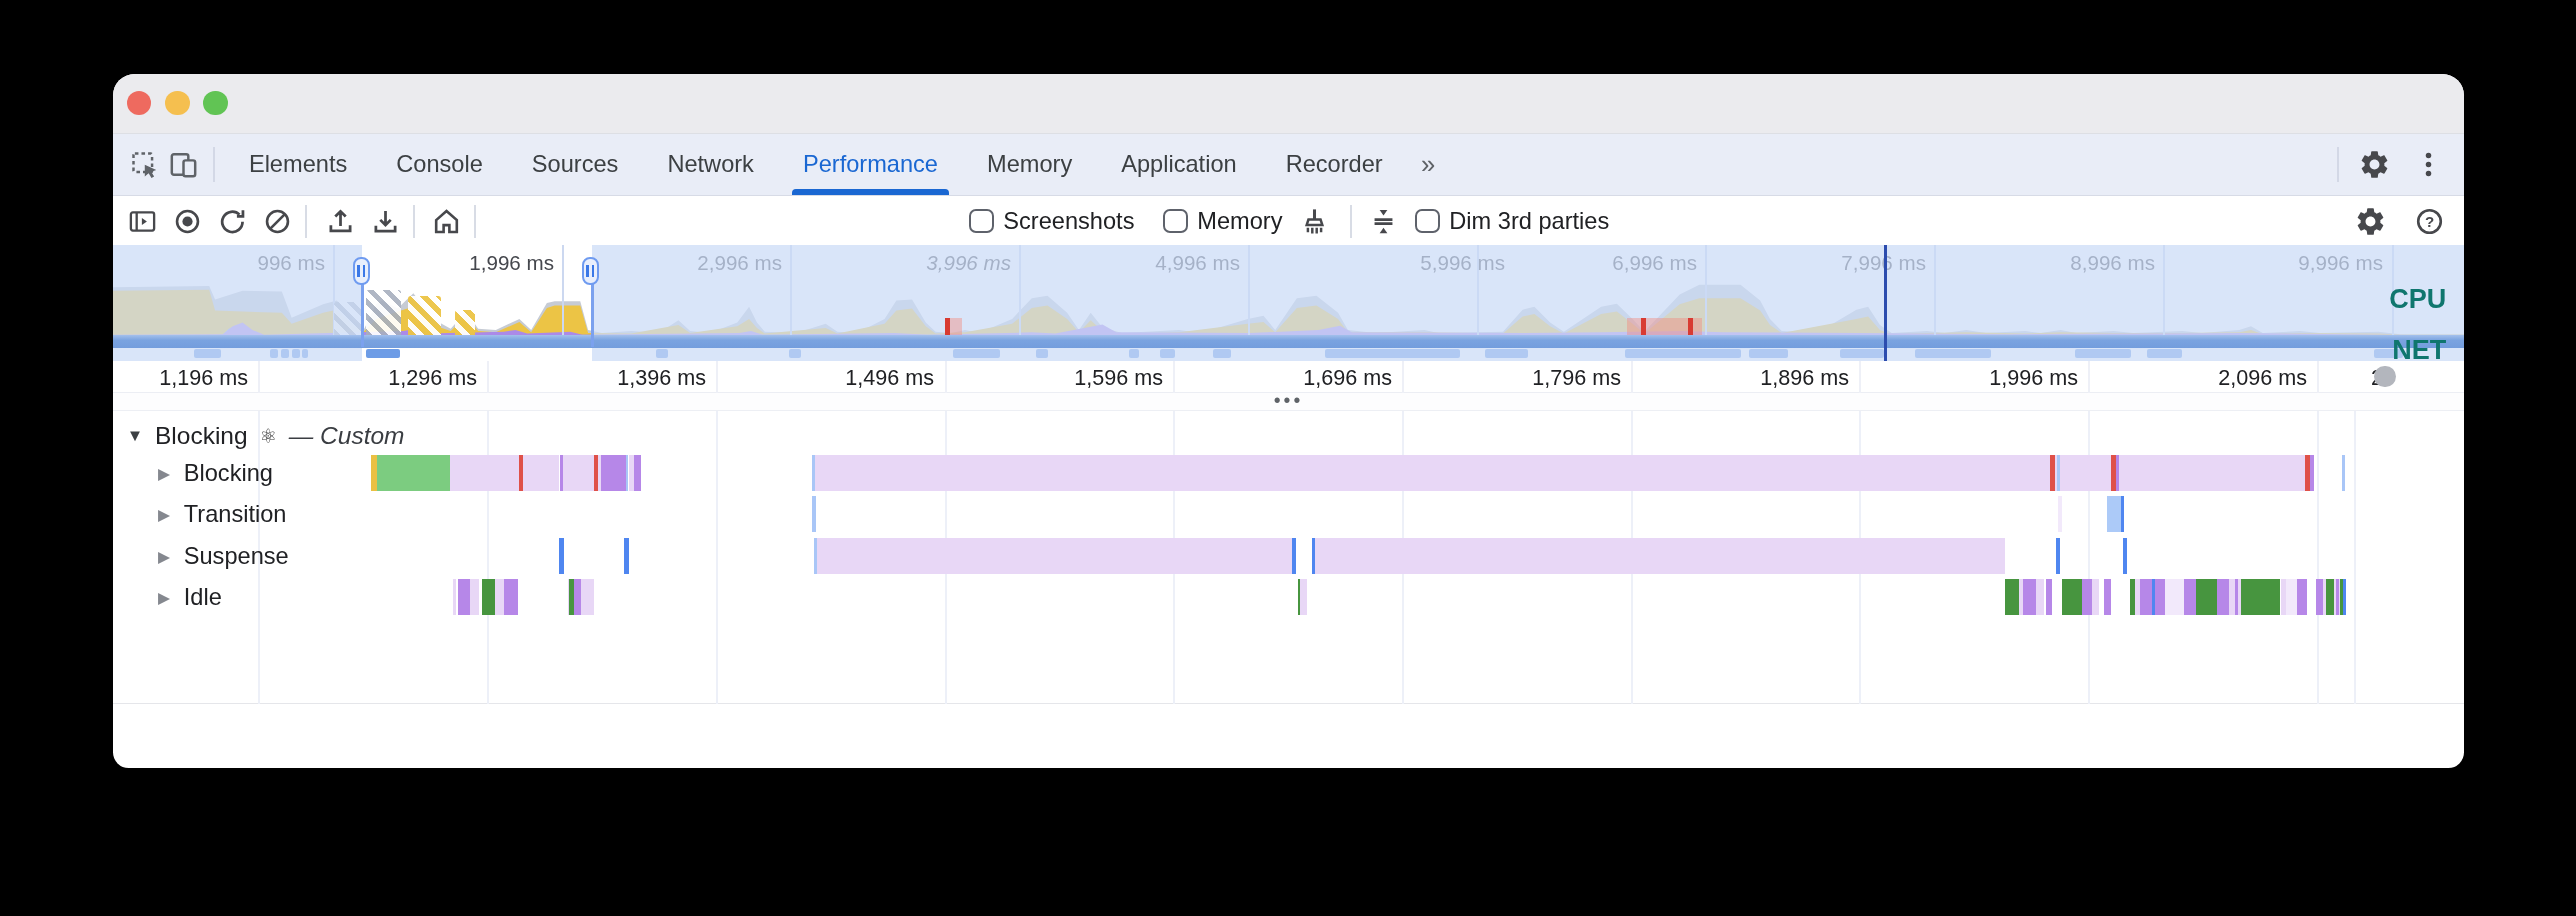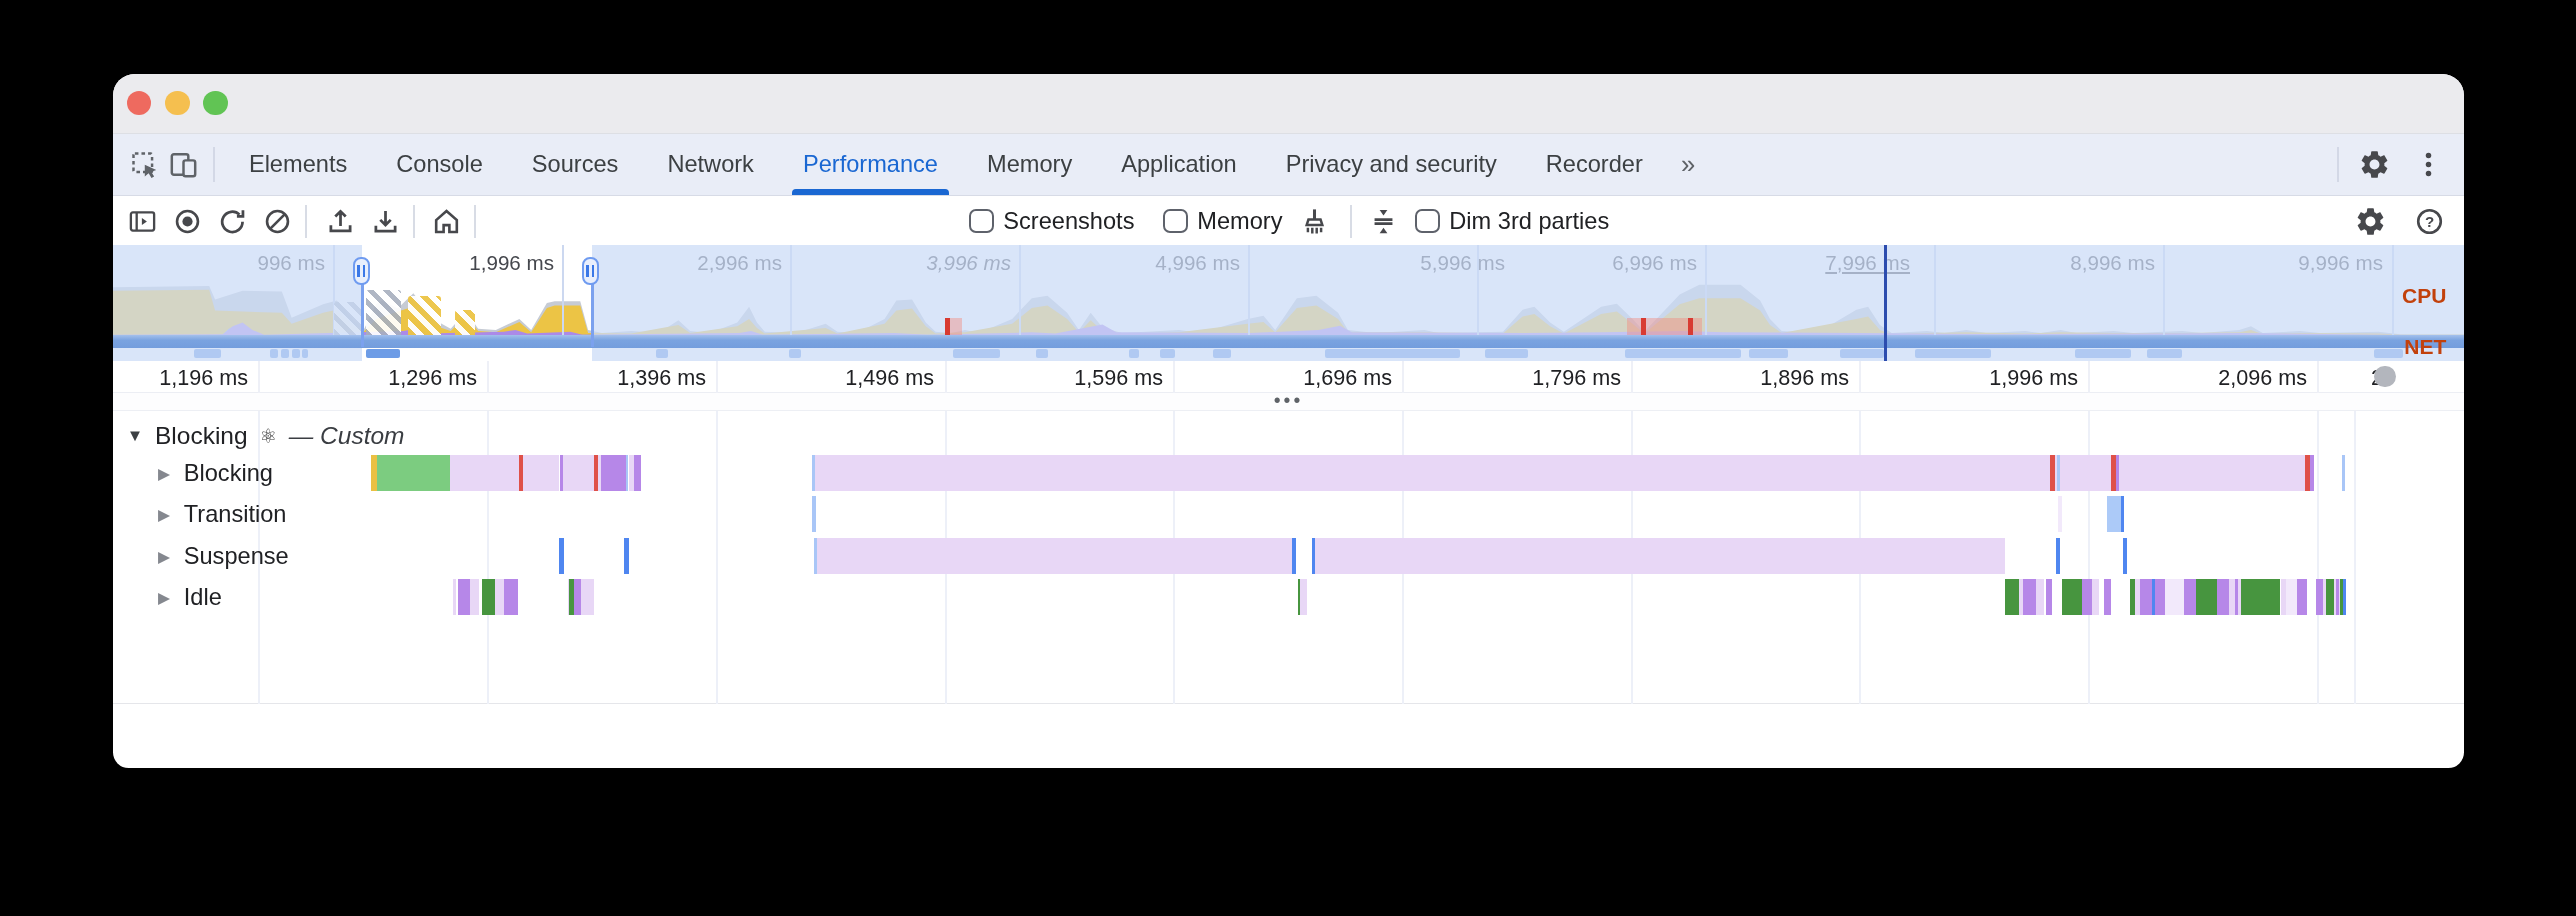--- a/index.html
+++ b/index.html
@@ -41,21 +41,21 @@
   .ov-tint { position:absolute; left:0; background:rgba(203,219,247,0.72); }
   #ov-band { position:absolute; left:0; top:90px; width:100%; height:12.8px;
     background:linear-gradient(#a3c0ec, #7aa3e0 40%, #739ddd); }
   .sel-line { position:absolute; top:37px; height:65px; width:2.9px; background:#7ba1ee; }
   .sel-handle { position:absolute; top:11.8px; width:16.7px; height:28.5px; background:#e9effc;
     border:2px solid #6f9bf0; border-radius:7.9px; display:flex; align-items:center; justify-content:center; gap:2.9px; }
   .sel-handle i { display:block; width:2.5px; height:11.8px; background:#3b78e7; }
   .ov-marker { position:absolute; top:73px; height:16.7px; background:rgba(242,139,128,0.45); }
   .ov-marker i { position:absolute; top:0; width:4.9px; height:100%; background:#d83b32; }
   #playhead { position:absolute; top:0; width:2.9px; height:116px; background:#2c4cae; }
-  .side-label { position:absolute; right:17.7px; font-size:21px; font-weight:bold; color:#c2410c; }
+  .side-label { position:absolute; right:17.7px; font-size:27px; font-weight:bold; color:#0f766e; }
   
   #ruler { position:absolute; left:0; top:287px; width:100%; height:32px; background:#fff; border-bottom:1px solid #eceef4; }
   .ruler-label { position:absolute; top:3.9px; font-size:21.6px; color:#202124; }
   .ruler-line { position:absolute; top:0; height:32px; width:2px; background:#eef0f7; }
   #scroll-dot { position:absolute; top:4.9px; width:21.6px; height:21.6px; border-radius:50%; background:#b3b6bd; }
   
   #divider { position:absolute; left:0; top:319px; width:100%; height:17.7px; background:#fdfdfe;
     border-bottom:1px solid #edeff4; text-align:center; }
   #divider span { font-size:19.6px; color:#5f6368; letter-spacing:2.9px; line-height:13.7px; }
   
@@ -95,21 +95,20 @@
     </div>
     <div class="vsep" style="margin-left:9.8px"></div>
     <div id="tabs">
         <div class="tab">Elements</div>
         <div class="tab">Console</div>
         <div class="tab">Sources</div>
         <div class="tab">Network</div>
         <div class="tab active">Performance</div>
         <div class="tab">Memory</div>
         <div class="tab">Application</div>
-        <div class="tab">Privacy and security</div>
         <div class="tab">Recorder</div>
       </div>
     <div id="more-tabs">»</div>
   </div>
   <div id="tabbar-right">
     <div class="vsep"></div>
     <div class="tb-icon">
       <svg width="33" height="33" viewBox="0 0 24 24">
           <path fill="#47484c" d="M19.14 12.94c.04-.3.06-.61.06-.94s-.02-.64-.07-.94l2.03-1.58c.18-.14.23-.41.12-.61l-1.92-3.32c-.12-.22-.37-.29-.59-.22l-2.39.96c-.5-.38-1.03-.7-1.62-.94l-.36-2.54c-.04-.24-.24-.41-.48-.41h-3.84c-.24 0-.43.17-.47.41l-.36 2.54c-.59.24-1.13.57-1.62.94l-2.39-.96c-.22-.08-.47 0-.59.22L2.74 8.87c-.12.21-.08.47.12.61l2.03 1.58c-.05.3-.09.63-.09.94s.02.64.07.94l-2.03 1.58c-.18.14-.23.41-.12.61l1.92 3.32c.12.22.37.29.59.22l2.39-.96c.5.38 1.03.7 1.62.94l.36 2.54c.05.24.24.41.48.41h3.84c.24 0 .44-.17.47-.41l.36-2.54c.59-.24 1.13-.56 1.62-.94l2.39.96c.22.08.47 0 .59-.22l1.92-3.32c.12-.22.07-.47-.12-.61l-2.01-1.58zM12 15.6c-1.98 0-3.6-1.62-3.6-3.6s1.62-3.6 3.6-3.6 3.6 1.62 3.6 3.6-1.62 3.6-3.6 3.6z"></path>
         </svg>
@@ -228,21 +227,21 @@
       <div class="ov-label" style="right: 1682px;">2,996 ms</div>
       <div class="ov-grid" style="left: 906px;"></div>
       <div class="ov-label" style="right: 1453px; font-style: italic;">3,996 ms</div>
       <div class="ov-grid" style="left: 1135px;"></div>
       <div class="ov-label" style="right: 1224px;">4,996 ms</div>
       <div class="ov-grid" style="left: 1364px;"></div>
       <div class="ov-label" style="right: 959px;">5,996 ms</div>
       <div class="ov-grid" style="left: 1592px;"></div>
       <div class="ov-label" style="right: 767px;">6,996 ms</div>
       <div class="ov-grid" style="left: 1821px;"></div>
-      <div class="ov-label" style="right: 554px; text-decoration: underline;">7,996 ms</div>
+      <div class="ov-label" style="right: 538px;">7,996 ms</div>
       <div class="ov-grid" style="left: 2050px;"></div>
       <div class="ov-label" style="right: 309px;">8,996 ms</div>
       <div class="ov-grid" style="left: 2279px;"></div>
       <div class="ov-label" style="right: 81px;">9,996 ms</div>
       <div class="ov-hatch" style="left: 221px; width: 29.5px; top: 57px; height: 33px; background: repeating-linear-gradient(45deg, rgba(167, 175, 190, 0.9) 0px, rgba(167, 175, 190, 0.9) 4.9px, rgba(255, 255, 255, 0.92) 4.9px, rgba(255, 255, 255, 0.92) 10.8px);"></div>
       <div class="ov-hatch" style="left: 253px; width: 35px; top: 45px; height: 45px; background: repeating-linear-gradient(45deg, rgba(167, 175, 190, 0.9) 0px, rgba(167, 175, 190, 0.9) 4.9px, rgba(255, 255, 255, 0.92) 4.9px, rgba(255, 255, 255, 0.92) 10.8px);"></div>
       <div class="ov-hatch" style="left: 295px; width: 33px; top: 51px; height: 39px; background: repeating-linear-gradient(45deg, rgba(236, 196, 69, 0.95) 0px, rgba(236, 196, 69, 0.95) 5.9px, rgba(255, 255, 255, 0.95) 5.9px, rgba(255, 255, 255, 0.95) 11.8px);"></div>
       <div class="ov-hatch" style="left: 342px; width: 19.6px; top: 65px; height: 25.5px; background: repeating-linear-gradient(45deg, rgba(236, 196, 69, 0.95) 0px, rgba(236, 196, 69, 0.95) 5.9px, rgba(255, 255, 255, 0.95) 5.9px, rgba(255, 255, 255, 0.95) 11.8px);"></div>
       <div class="net-seg" style="left: 81px; width: 26.5px;"></div>
       <div class="net-seg" style="left: 157px; width: 7.9px;"></div>

